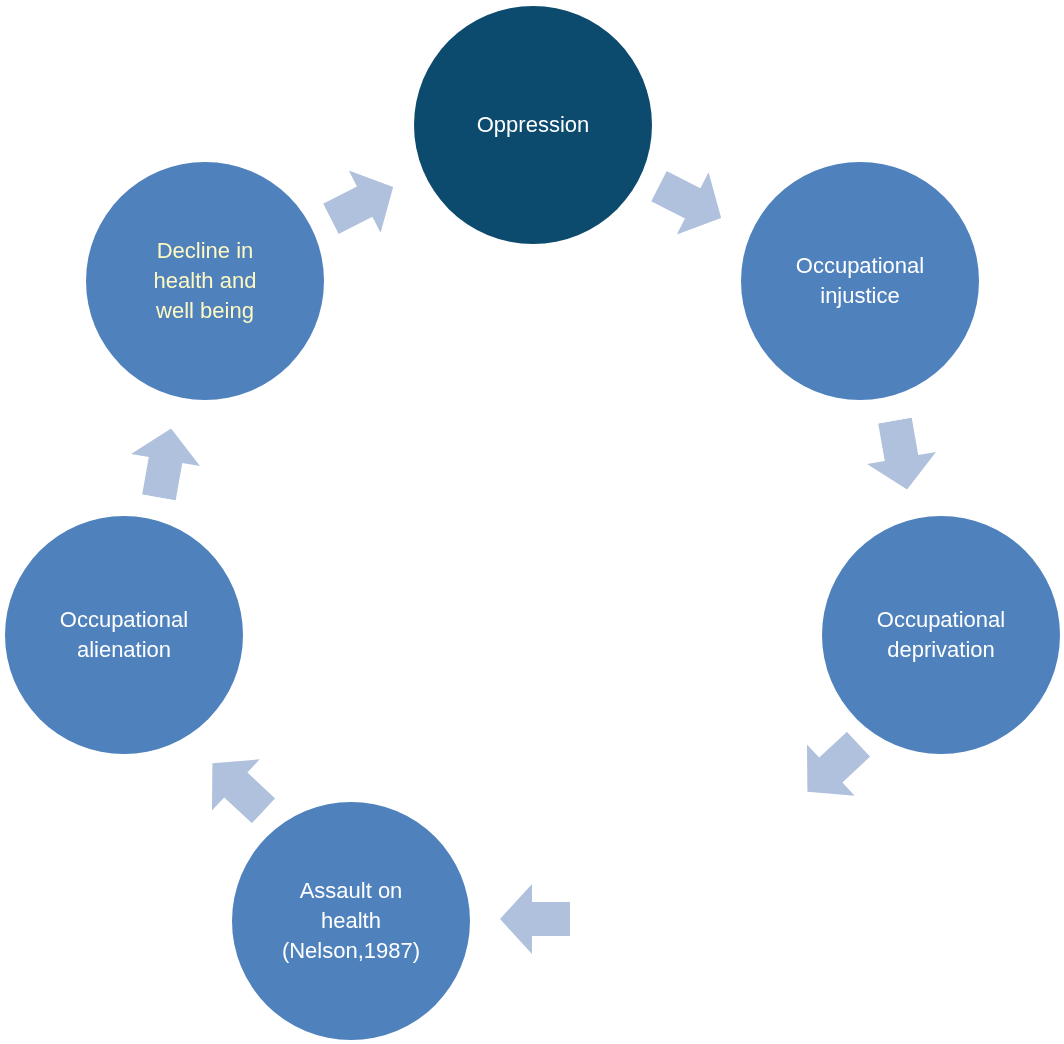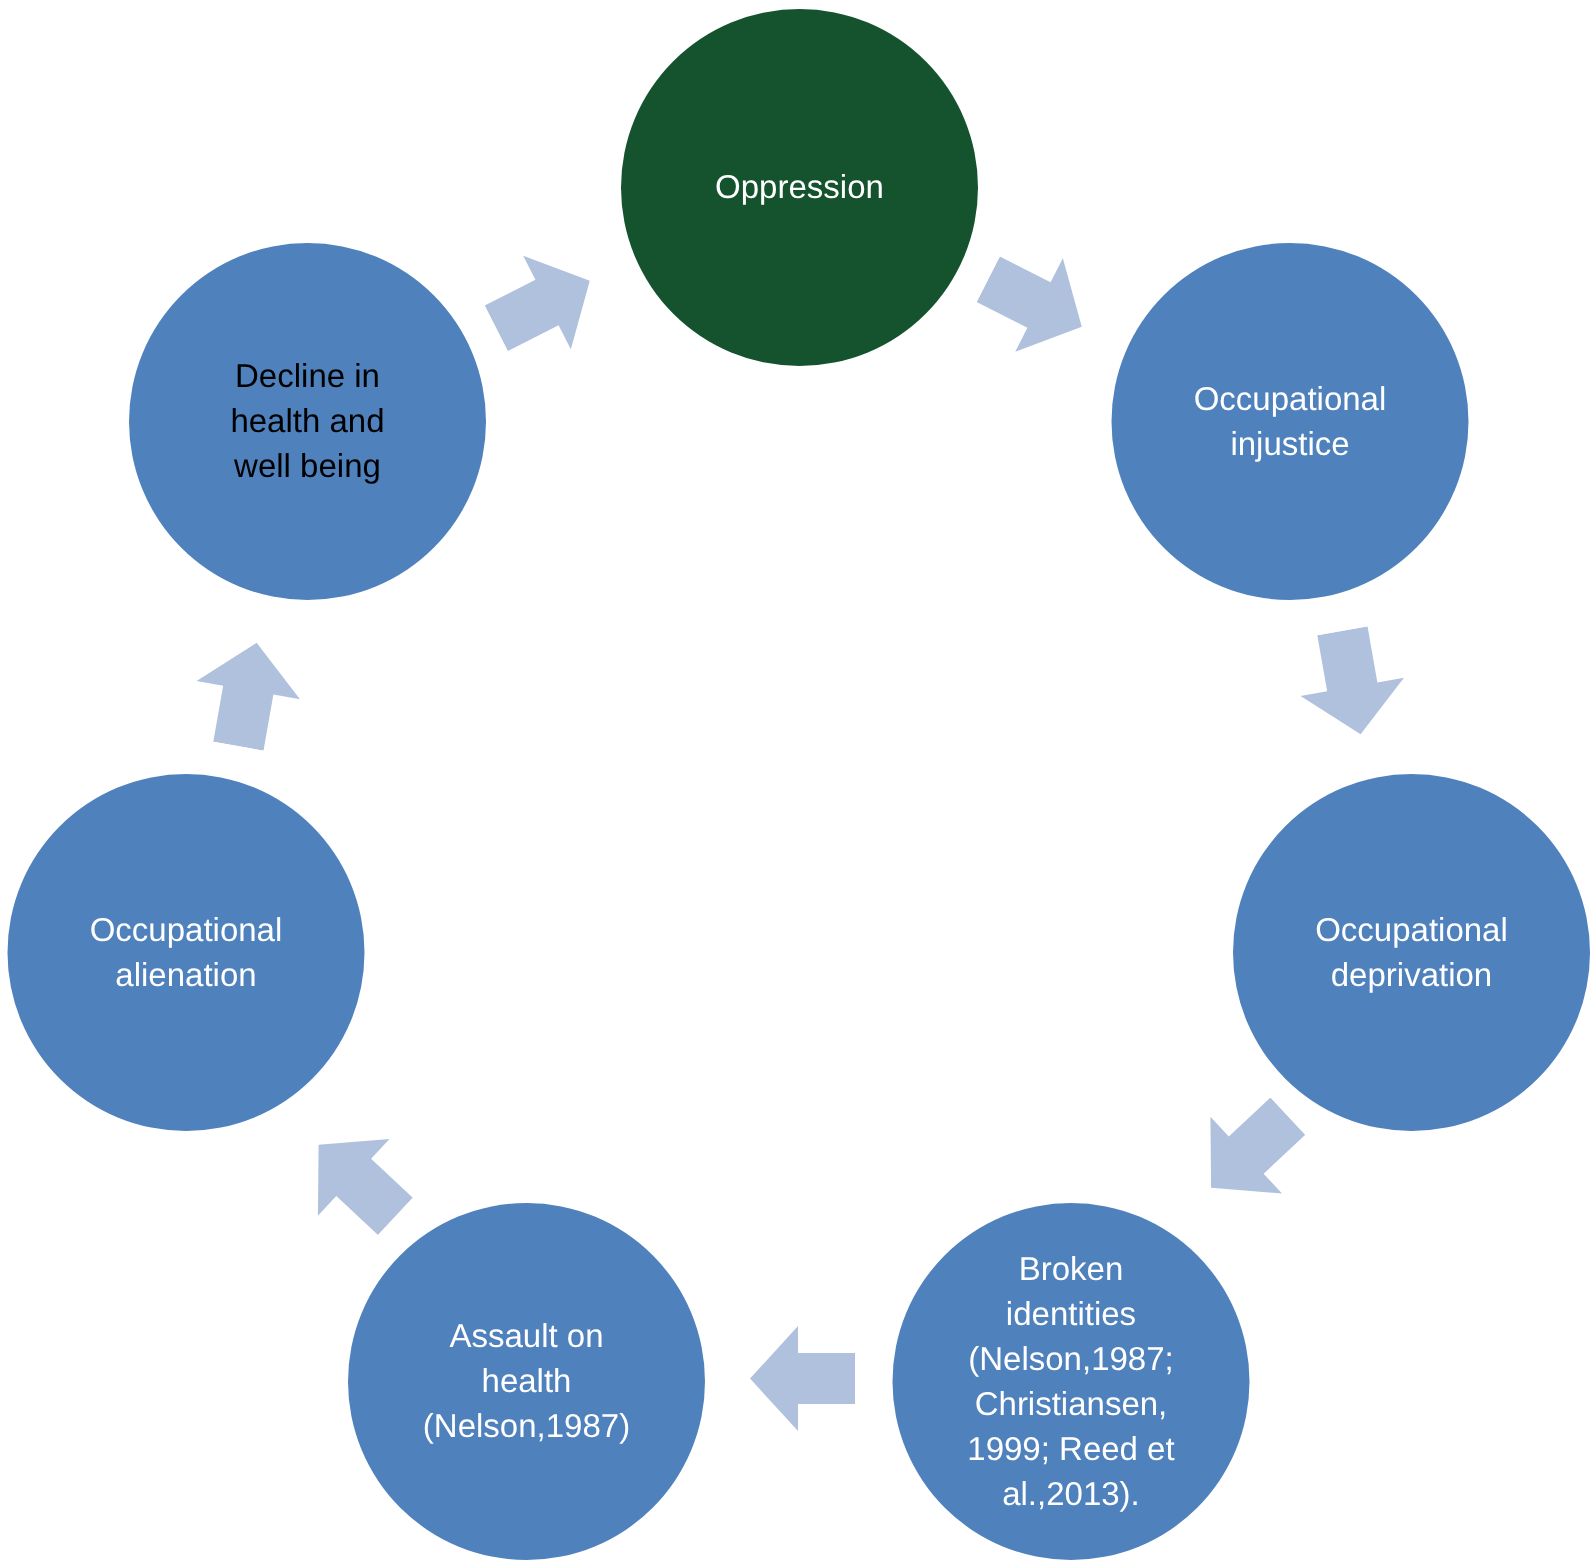--- a/index.html
+++ b/index.html
@@ -8,49 +8,41 @@
   #diagram { position: absolute; left: 0; top: 0; width: 1064px; height: 1044px; }
   .node { position: absolute; border-radius: 50%; display: flex; align-items: center;
           justify-content: center; text-align: center; color: #ffffff; box-sizing: border-box; }
   .node-label { font-size: 22px; line-height: 30px; white-space: pre-line; padding: 0 12px; }
   .arrow { position: absolute; width: 70px; height: 70px; }
 </style>
 </head>
 <body style="background: rgb(255, 255, 255);">
 
 <div id="diagram">
-  <div class="node" style="left: 414px; top: 6px; width: 238px; height: 238px; background: #14532d; color: rgb(255, 255, 255);">
+  <div class="node" style="left: 414px; top: 6px; width: 238px; height: 238px; background: #0c4a6e; color: rgb(255, 255, 255);">
     <span class="node-label">Oppression</span>
   </div>
   <div class="node" style="left: 741px; top: 162px; width: 238px; height: 238px; background: rgb(79, 129, 189); color: rgb(255, 255, 255);">
     <span class="node-label">Occupational
 injustice</span>
   </div>
   <div class="node" style="left: 822px; top: 516px; width: 238px; height: 238px; background: rgb(79, 129, 189); color: rgb(255, 255, 255);">
     <span class="node-label">Occupational
 deprivation</span>
   </div>
-  <div class="node" style="left: 595px; top: 802px; width: 238px; height: 238px; background: rgb(79, 129, 189); color: rgb(255, 255, 255);">
-    <span class="node-label">Broken
-identities
-(Nelson,1987;
-Christiansen,
-1999; Reed et
-al.,2013).</span>
-  </div>
   <div class="node" style="left: 232px; top: 802px; width: 238px; height: 238px; background: rgb(79, 129, 189); color: rgb(255, 255, 255);">
     <span class="node-label">Assault on
 health
 (Nelson,1987)</span>
   </div>
   <div class="node" style="left: 5px; top: 516px; width: 238px; height: 238px; background: rgb(79, 129, 189); color: rgb(255, 255, 255);">
     <span class="node-label">Occupational
 alienation</span>
   </div>
-  <div class="node" style="left: 86px; top: 162px; width: 238px; height: 238px; background: rgb(79, 129, 189); color: #000000;">
+  <div class="node" style="left: 86px; top: 162px; width: 238px; height: 238px; background: rgb(79, 129, 189); color: #fef9c3;">
     <span class="node-label">Decline in
 health and
 well being</span>
   </div>
 
   <svg class="arrow" viewBox="0 0 70 70" style="left:655px;top:167px;transform:rotate(27deg);">
     <polygon class="arrow-shape" points="0,18 38,18 38,0 70,35 38,70 38,52 0,52" fill="#b0c1dd"></polygon>
   </svg>
   <svg class="arrow" viewBox="0 0 70 70" style="left:866px;top:420px;transform:rotate(80deg);">
     <polygon class="arrow-shape" points="0,18 38,18 38,0 70,35 38,70 38,52 0,52" fill="#b0c1dd"></polygon>

